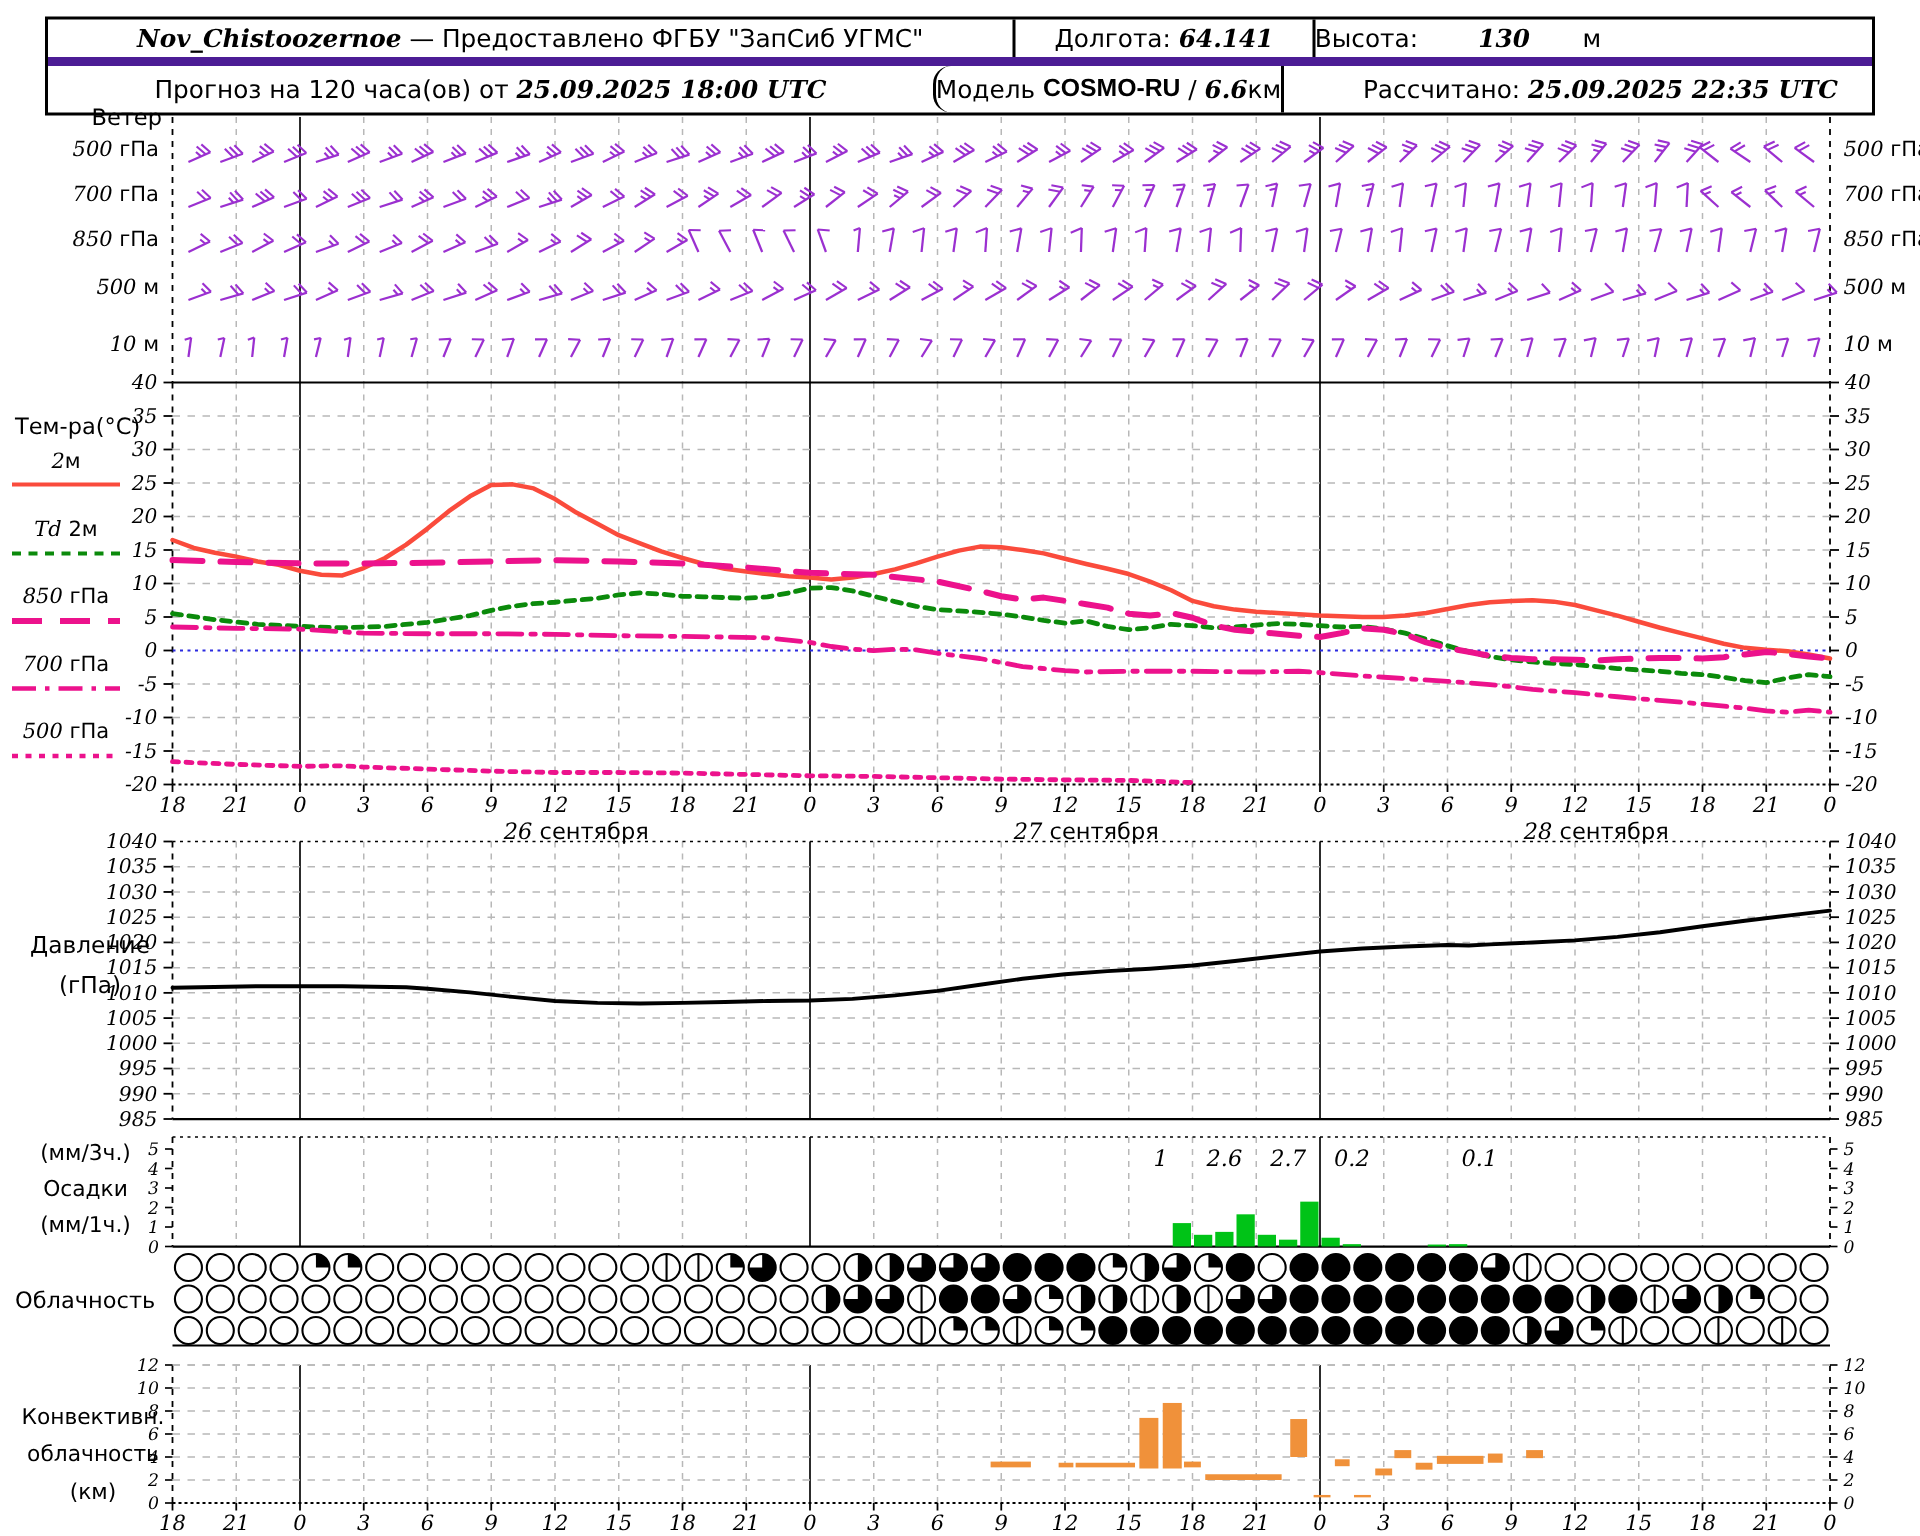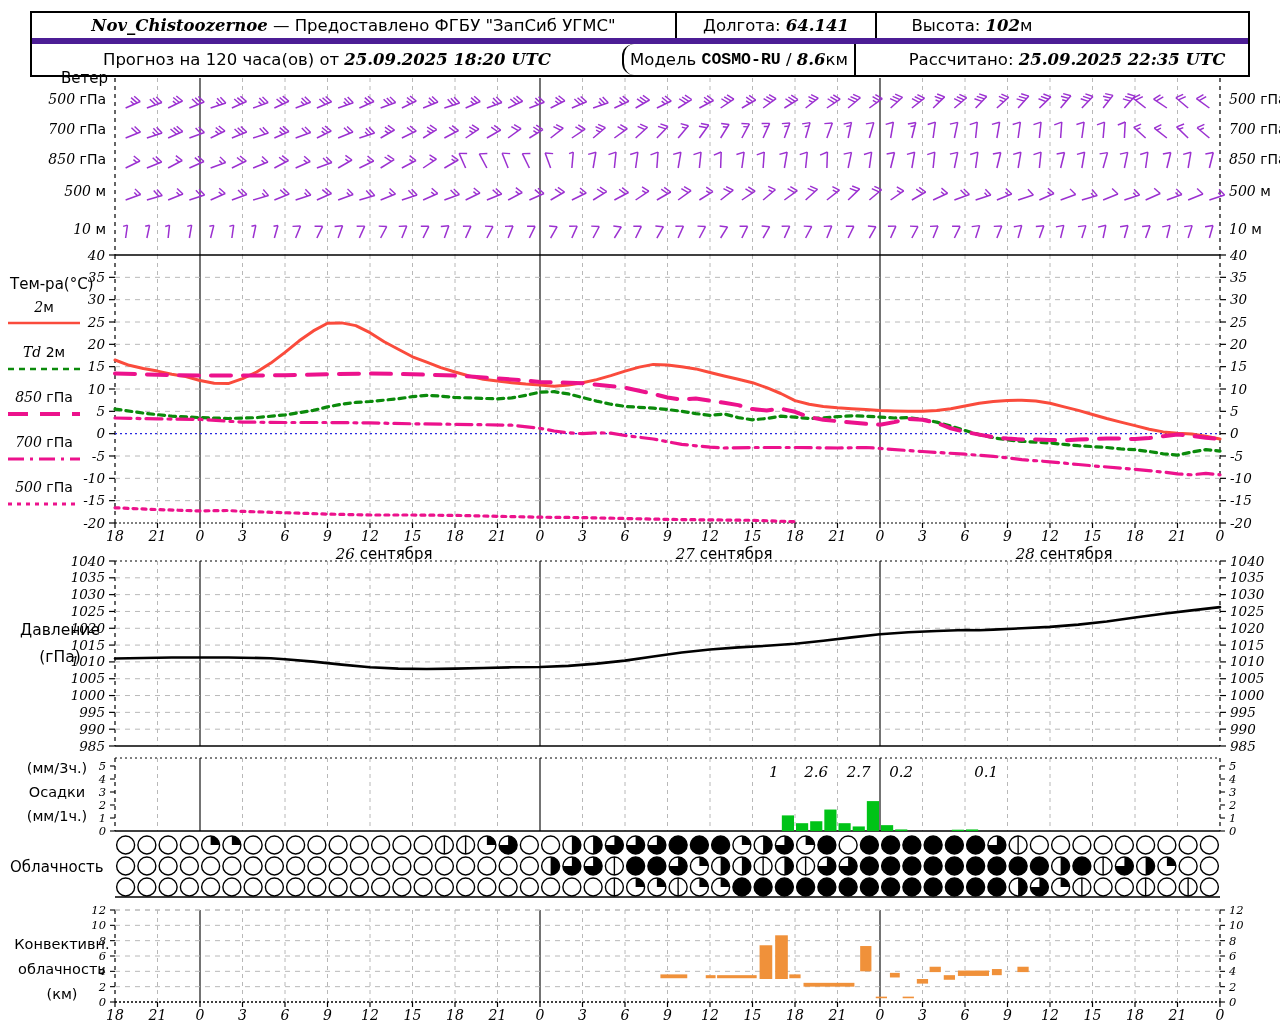--- a/index.html
+++ b/index.html
@@ -7,36 +7,36 @@
         font-family:"DejaVu Sans",sans-serif;}
   .hdr{position:absolute;left:30px;top:11px;width:1220px;box-sizing:border-box;
        border:2px solid #000;background:#fff;}
   .hrow{display:flex;height:31px;box-sizing:border-box;}
   .hrow1{border-bottom:6px solid #4c1d95;}
   .hseg{display:flex;align-items:center;justify-content:center;white-space:pre;
         box-sizing:border-box;border-left:2px solid #000;font-size:16.5px;color:#000;overflow:hidden;}
   .hseg:first-child{border-left:none;}
   .hp{font-family:"DejaVu Sans",sans-serif;}
   .hi{font-family:"DejaVu Serif",serif;font-style:italic;font-weight:700;}
-  .hb{font-family:Liberation Mono, monospace;font-weight:700;}
+  .hb{font-family:Liberation Sans, sans-serif;font-weight:700;}
   svg text{fill:#000;}
 </style>
 </head>
 <body>
 
 <div class="page">
   <div class="hdr">
     <div class="hrow hrow1">
         <div class="hseg" style="flex: 0 0 643px;"><span class="hi">Nov_Chistoozernoe</span><span class="hp"> — Предоставлено ФГБУ "ЗапСиб УГМС"</span></div>
         <div class="hseg" style="flex: 0 0 200px; align-items: center;"><span class="hp">Долгота: </span><span class="hi">64.141</span></div>
-        <div class="hseg" style="flex: 0 0 192px;"><span class="hp">Высота: </span><span class="hi">102</span><span class="hp">м</span></div>
+        <div class="hseg" style="flex: 0 0 192px; gap: 35px;"><span class="hp">Высота: </span><span class="hi">130</span><span class="hp">м</span></div>
       </div>
     <div class="hrow">
-        <div class="hseg" style="flex: 0 0 590px;"><span class="hp">Прогноз на 120 часа(ов) от </span><span class="hi">25.09.2025 18:20 UTC</span></div>
-        <div class="hseg" style="flex: 0 0 232px; border-radius: 12px;"><span class="hp">Модель </span><span class="hb">COSMO-RU</span><span class="hp"> / </span><span class="hi">8.6</span><span class="hp">км</span></div>
+        <div class="hseg" style="flex: 0 0 590px;"><span class="hp">Прогноз на 120 часа(ов) от </span><span class="hi">25.09.2025 18:00 UTC</span></div>
+        <div class="hseg" style="flex: 0 0 232px; border-radius: 12px;"><span class="hp">Модель </span><span class="hb">COSMO-RU</span><span class="hp"> / </span><span class="hi">6.6</span><span class="hp">км</span></div>
         <div class="hseg" style="flex: 0 0 396px; padding-left: 28px;"><span class="hp">Рассчитано: </span><span class="hi">25.09.2025 22:35 UTC</span></div>
       </div>
   </div>
   <svg id="plot" width="1280" height="1024" viewBox="0 0 1280 1024" style="position:absolute;left:0;top:0;">
       <g>
         <line x1="115" y1="78" x2="115" y2="255" stroke="#000" stroke-width="1.2" stroke-dasharray="4 4"></line>
         <line x1="115" y1="255" x2="115" y2="523" stroke="#000" stroke-width="1.2" stroke-dasharray="4 4"></line>
         <line x1="115" y1="561" x2="115" y2="746" stroke="#000" stroke-width="1.2" stroke-dasharray="4 4"></line>
         <line x1="115" y1="758" x2="115" y2="831" stroke="#000" stroke-width="1.2" stroke-dasharray="4 4"></line>
         <line x1="115" y1="910" x2="115" y2="1002" stroke="#000" stroke-width="1.2" stroke-dasharray="4 4"></line>

